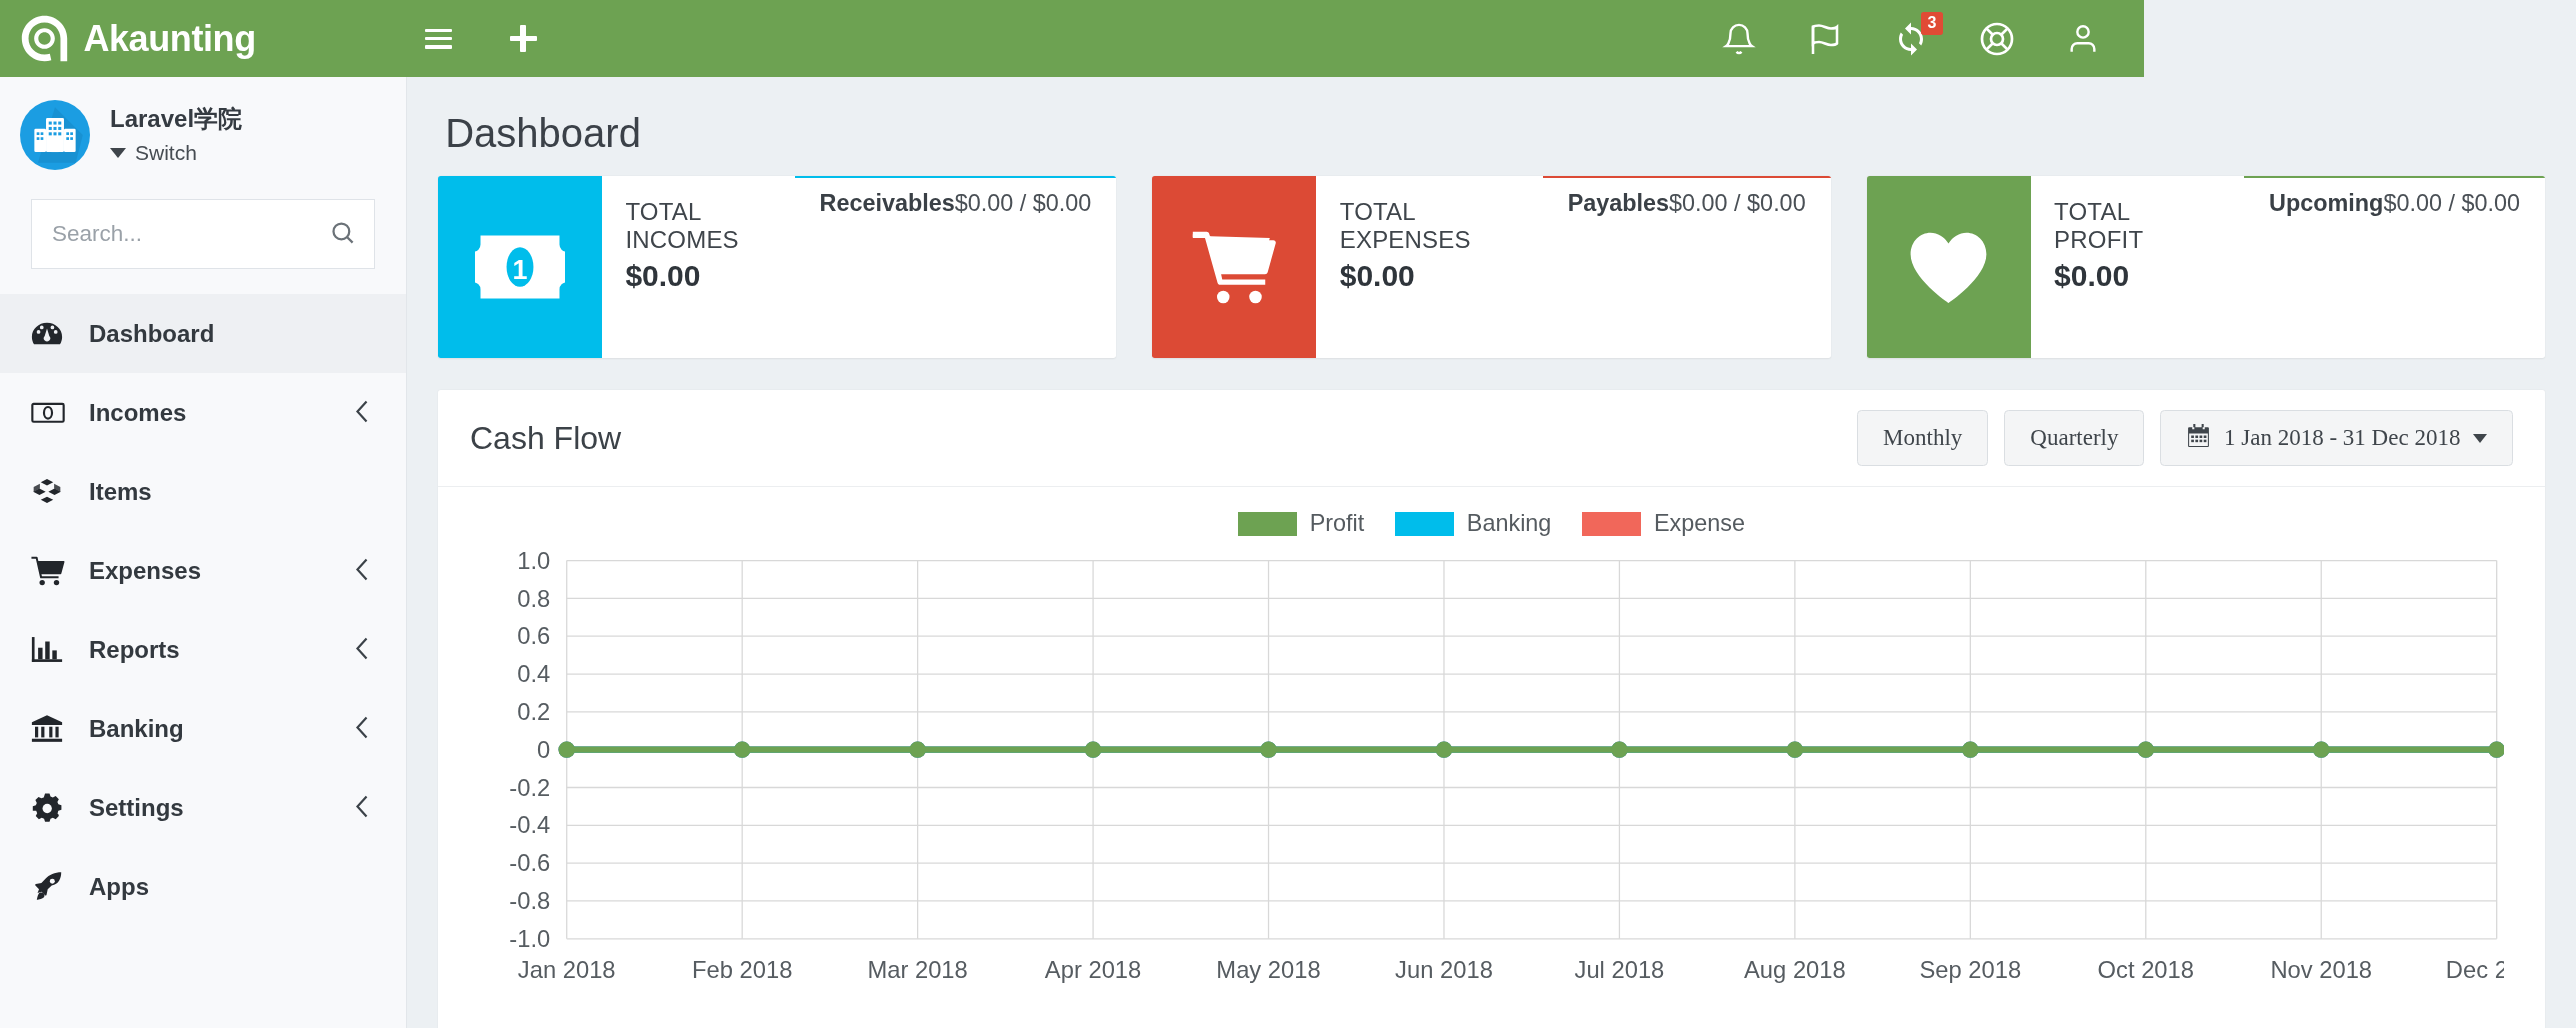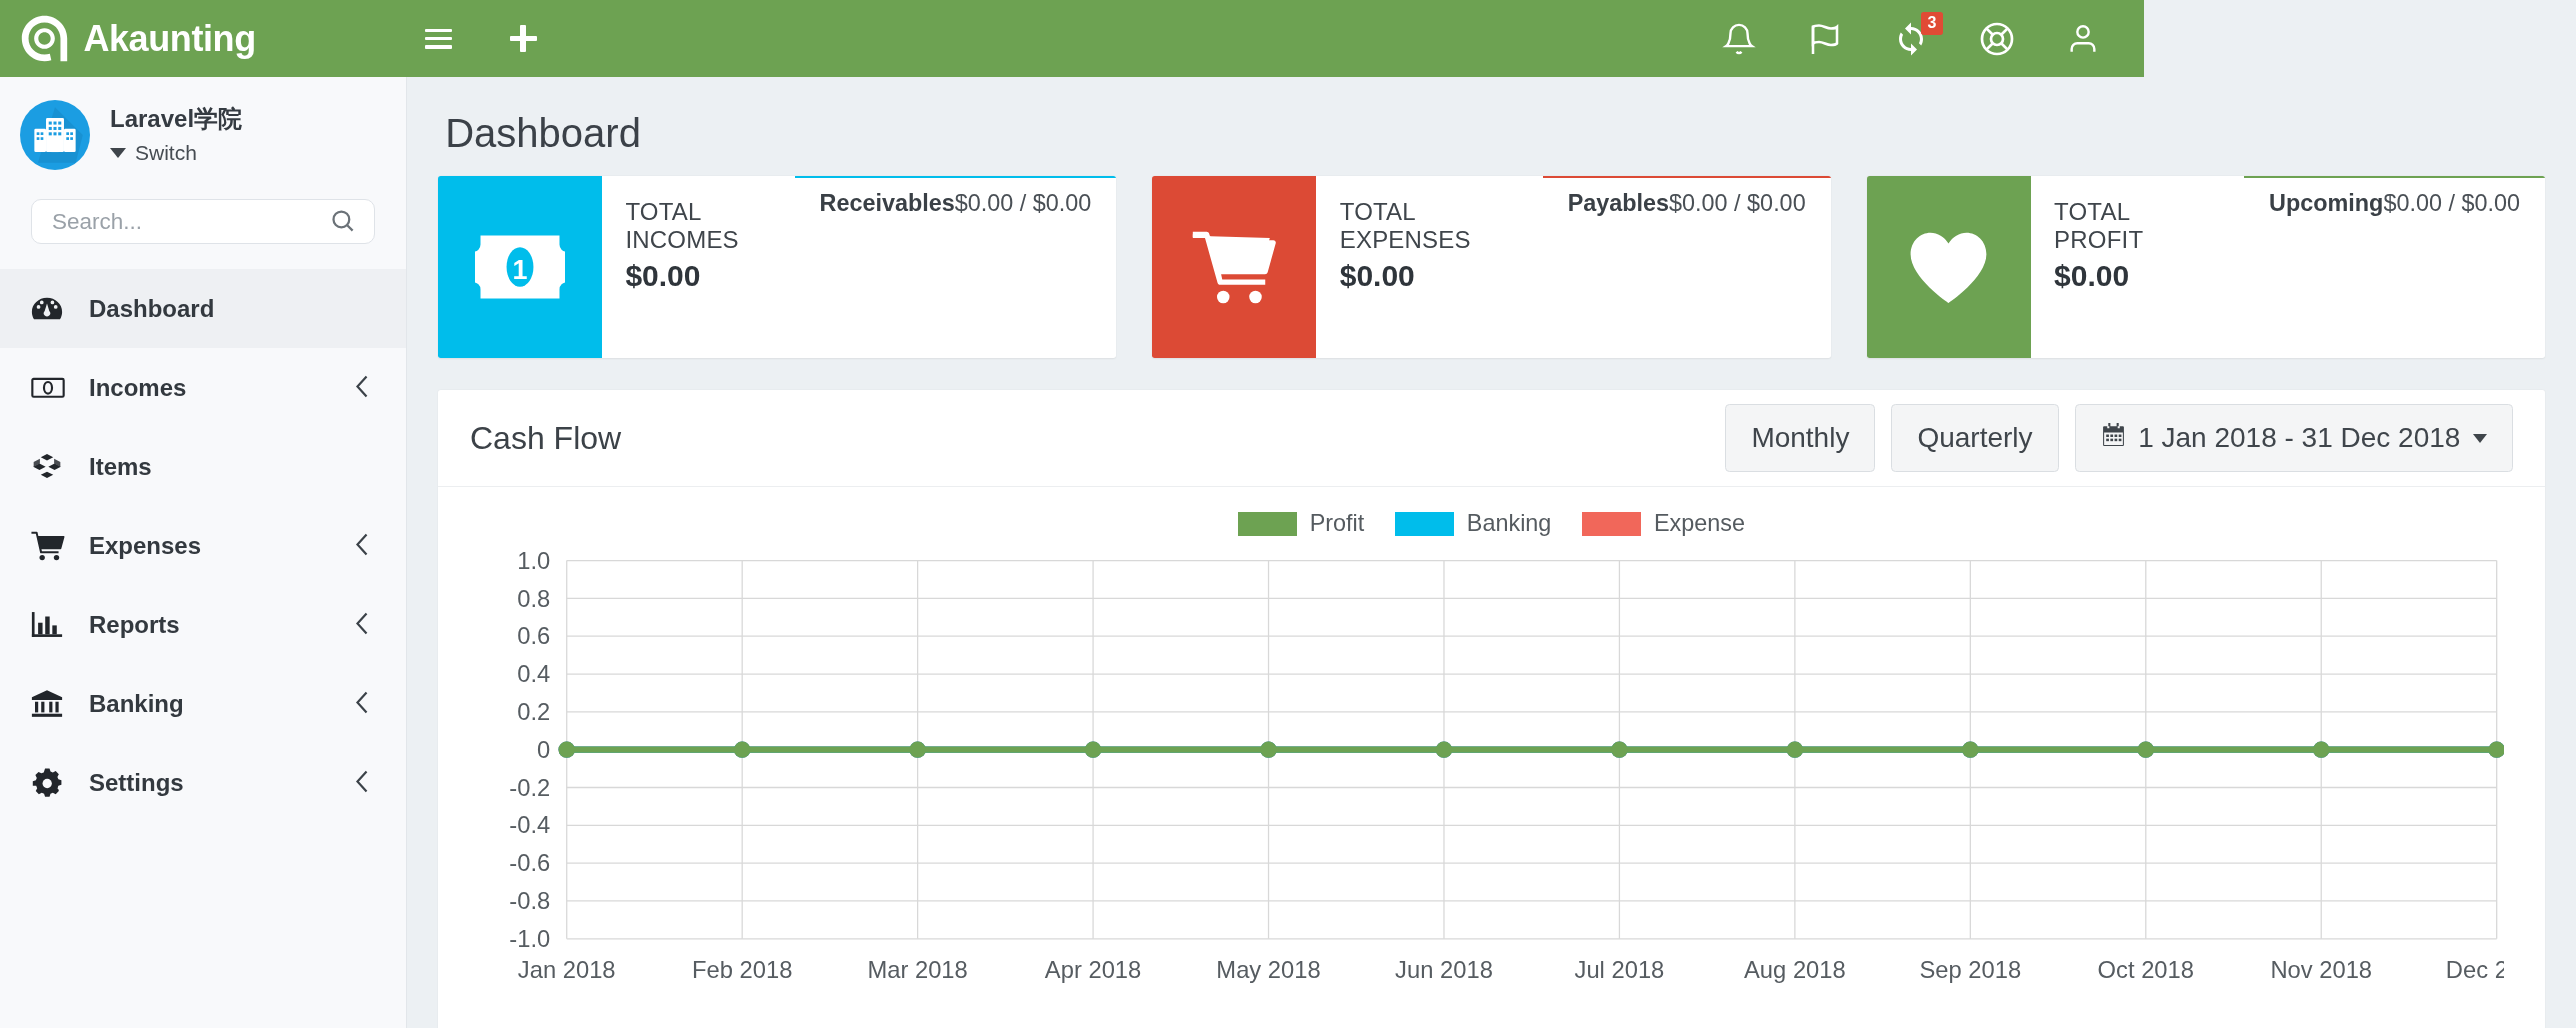--- a/index.html
+++ b/index.html
@@ -72,22 +72,22 @@
   .company-switch {
     font-size: 21px; color: #464c52; display: flex; align-items: center; cursor: pointer;
   }
   .caret-dn {
     width: 0; height: 0; margin-right: 9px;
     border-left: 8px solid transparent; border-right: 8px solid transparent;
     border-top: 10px solid #3f454b;
   }
   .search-wrap { padding: 0 31px; margin-top: 10.8px; }
   .search-box {
-    position: relative; height: 45px;
-    background: #fff; border: 0.9px solid #dfe3e8; border-radius: 10px;
+    position: relative; height: 70px;
+    background: #fff; border: 0.9px solid #dfe3e8; border-radius: 0;
     display: flex; align-items: center;
   }
   .search-box input {
     border: 0; outline: none; background: transparent;
     font-family: "Liberation Sans", sans-serif;
     font-size: 22.5px; color: #3c4248;
     padding: 0 52px 0 20px; width: 100%; height: 100%;
   }
   .search-box input::placeholder { color: #9aa1a8; }
   .search-ic { position: absolute; right: 18px; top: 50%; transform: translateY(-50%); }
@@ -157,23 +157,23 @@
   }
   .panel-head {
     display: flex; align-items: center;
     padding: 0 32px; height: 97px;
     border-bottom: 0.9px solid #eceef0;
   }
   .panel-title { font-size: 32px; color: #3c4248; }
   .panel-actions { margin-left: auto; display: flex; align-items: center; gap: 16px; }
   .btn {
     background: #f4f5f6; border: 0.9px solid #dadee2; border-radius: 4.5px;
-    font-family: Liberation Sans, sans-serif;
-    font-size: 28px; color: #3f454b;
-    height: 68px; padding: 0 25px;
+    font-family: Liberation Serif, serif;
+    font-size: 23px; color: #3f454b;
+    height: 56px; padding: 0 25px;
     display: flex; align-items: center; cursor: pointer;
   }
   .btn .cal-ic { margin-right: 12.6px; }
   .btn .caret-dn-sm {
     width: 0; height: 0; margin-left: 12.6px;
     border-left: 7.2px solid transparent; border-right: 7.2px solid transparent;
     border-top: 9px solid #3f454b;
   }
 
   .chart-area { position: relative; height: 551px; }
@@ -407,20 +407,30 @@
         </svg>
       </span>
       <span class="ni-label">Settings</span>
       <span class="ni-caret">
         <svg width="20" height="29" viewBox="0 0 22 32" fill="none" stroke="#3b4248" stroke-width="2.4">
           <polyline points="16,5 6,16 16,27"></polyline>
         </svg>
       </span>
     </div>
 
+    <div class="nav-item">
+      <span class="ni-icon">
+        <svg width="32" height="31" viewBox="0 0 36 34" fill="#22262b">
+          <path d="M34 1c-7 0-13.5 2.8-18 7.5l-4.3 4.5-6.2 1.3a1 1 0 0 0-.5 1.7l4 4-1.6 4.4 4.4-1.6 4 4a1 1 0 0 0 1.7-.5l1.3-6.2 4.5-4.3C31.2 14.5 34 8 34 1z"></path>
+          <path d="M9.3 24.3C7.5 26.1 6.6 32 6.6 32s5.9-.9 7.7-2.7c1.2-1.2 1.2-3.2 0-4.4-1.2-1.2-3.2-1.3-5-.6z"></path>
+          <circle cx="24" cy="11" r="2.8" fill="#f8f9fb"></circle>
+        </svg>
+      </span>
+      <span class="ni-label">Apps</span>
+    </div>
 
   </div>
 </div>
 
 <div class="content">
 
   <div class="page-title">Dashboard</div>
 
   <div class="cards-row">
 

